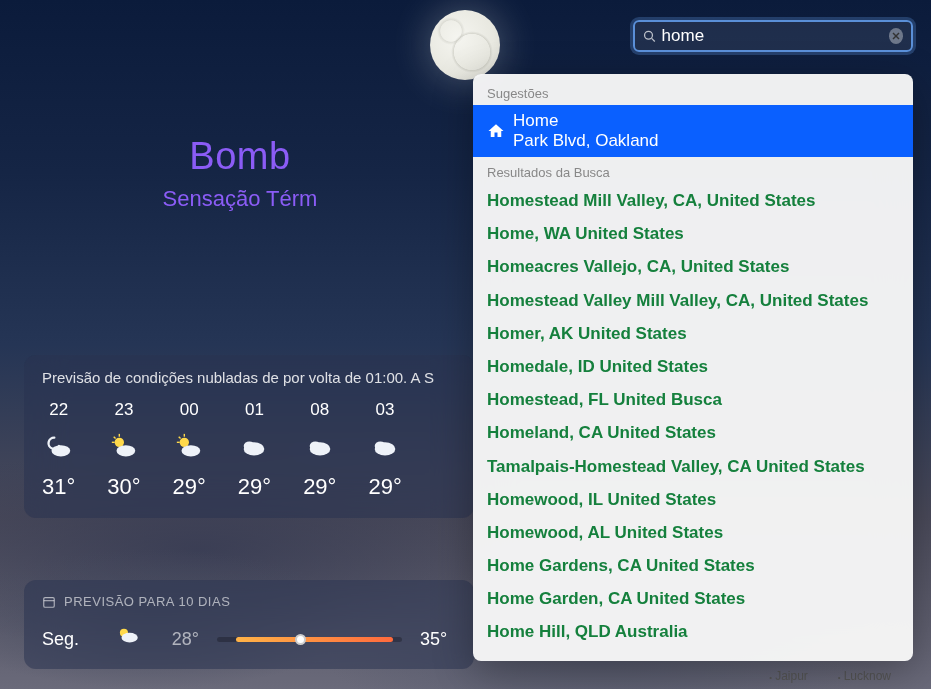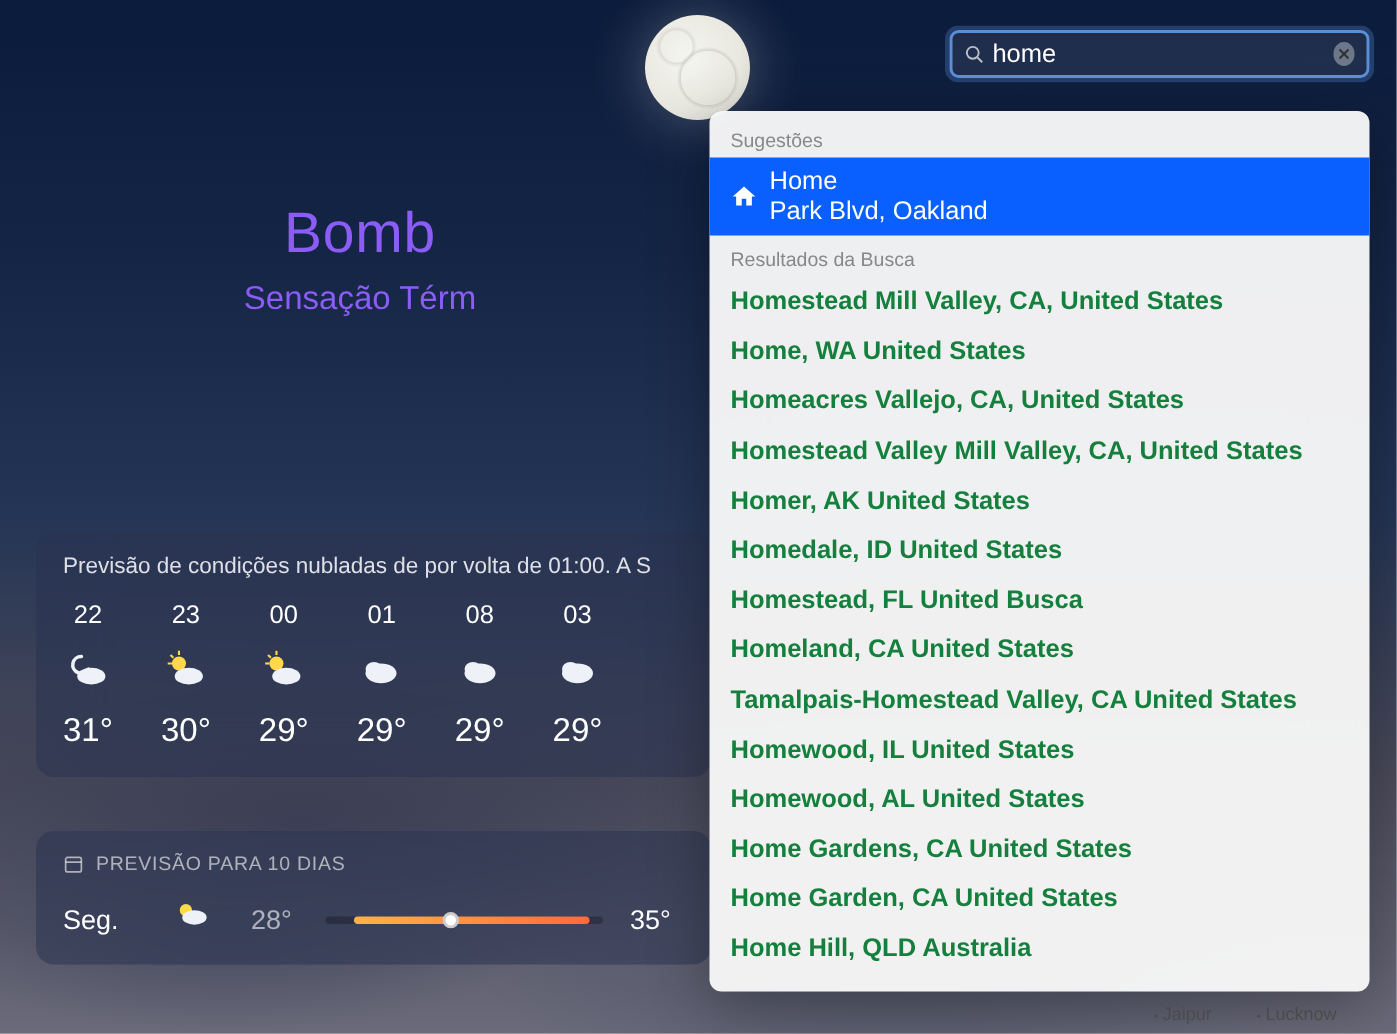--- a/index.html
+++ b/index.html
@@ -181,21 +181,21 @@
       align-items: center;
       gap: 12px;
       justify-content: flex-end;
     }
     .hour-time { font-size: 17px; font-weight: 500; }
     .hour-icon { font-size: 26px; height: 30px; display: flex; align-items: center; }
     .hour-temp { font-size: 22px; font-weight: 500; }
     
     .tenday-panel {
       position: absolute;
-      top: 554px;
+      top: 580px;
       left: 24px;
       width: 450px;
       background: rgba(40,50,80,0.5);
       backdrop-filter: blur(20px);
       border-radius: 12px;
       padding: 14px 18px;
       color: #fff;
     }
     .tenday-header {
       display: flex;
@@ -208,21 +208,21 @@
     }
     .cal-icon { width: 14px; height: 14px; }
     .day-row {
       display: flex;
       align-items: center;
       gap: 18px;
       font-size: 18px;
     }
     .day-name { width: 55px; font-weight: 500; }
     .day-icon { width: 30px; font-size: 22px; }
-    .day-lo { width: 36px; color: rgba(255,255,255,0.6); text-align: center; }
+    .day-lo { width: 36px; color: rgba(255,255,255,0.6); text-align: right; }
     .temp-bar {
       flex: 1;
       height: 5px;
       background: rgba(0,0,0,0.25);
       border-radius: 3px;
       position: relative;
     }
     .temp-fill {
       position: absolute;
       left: 10%;

